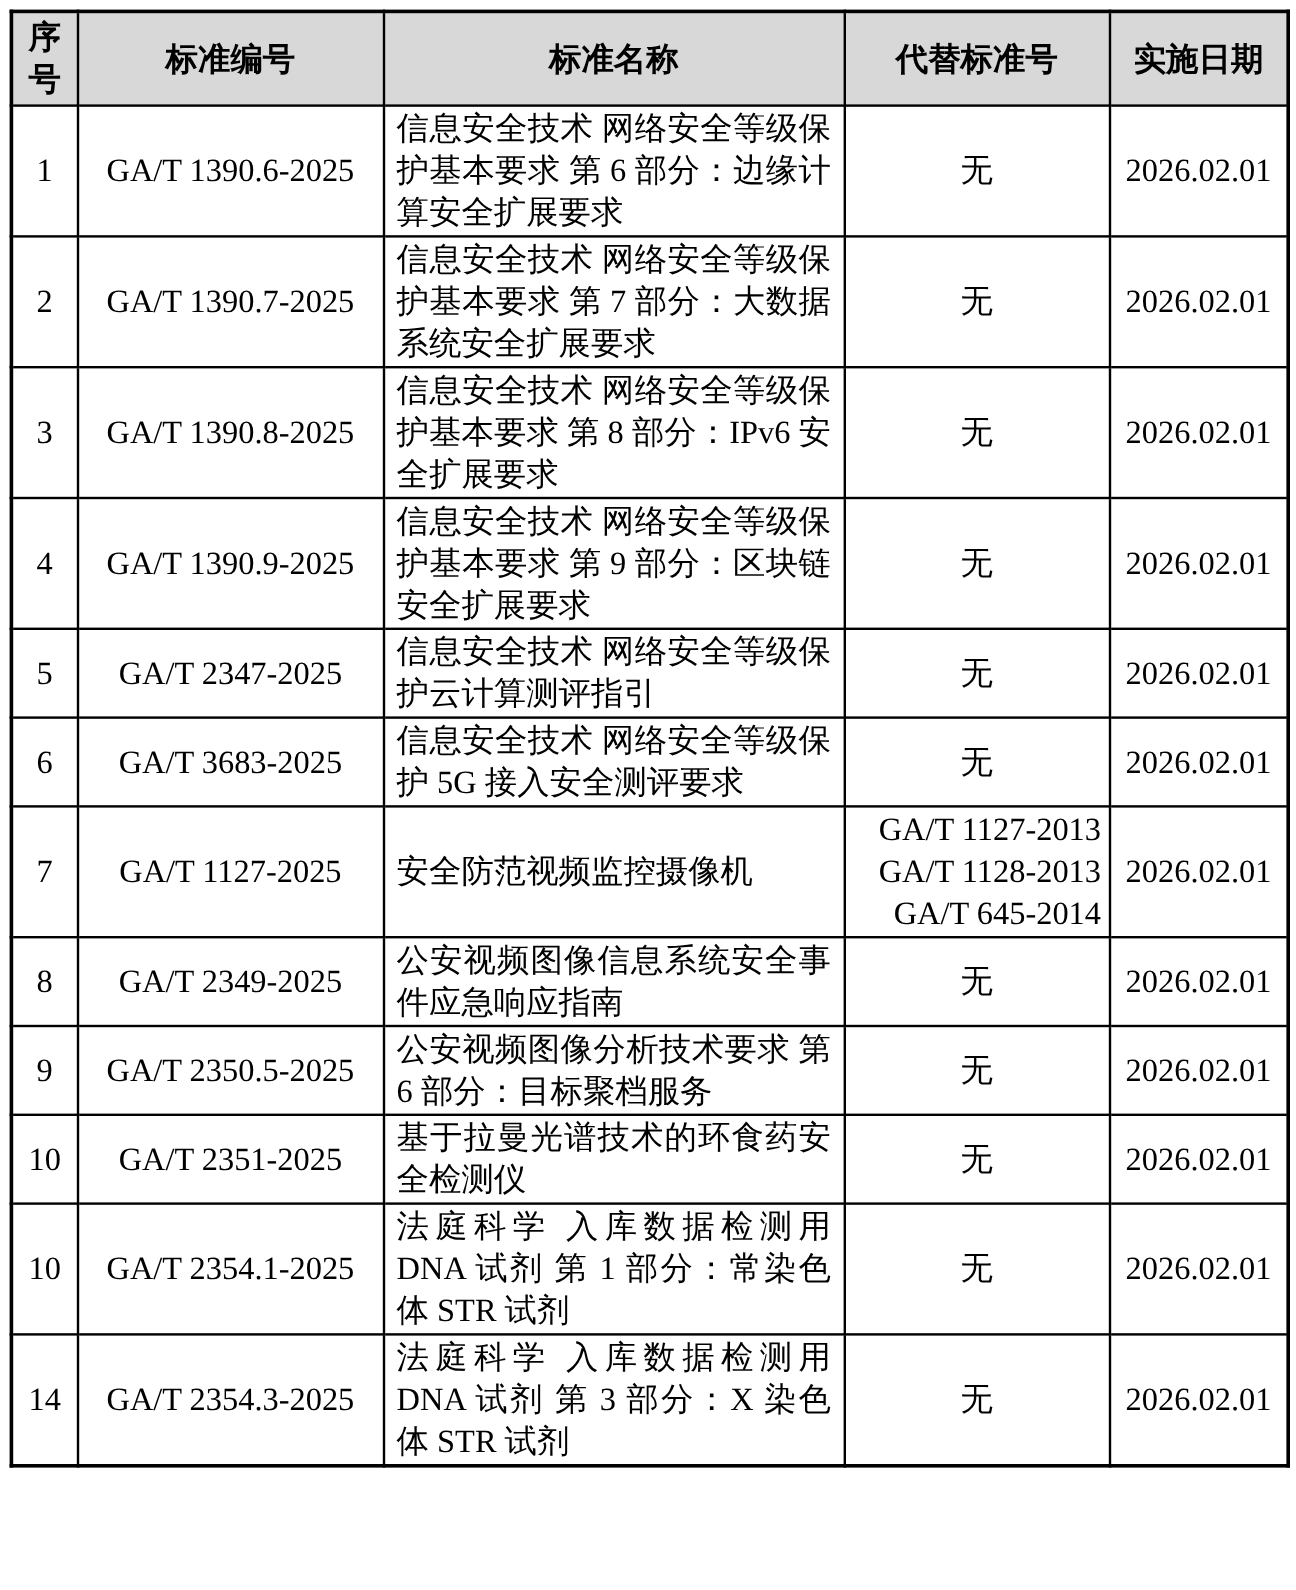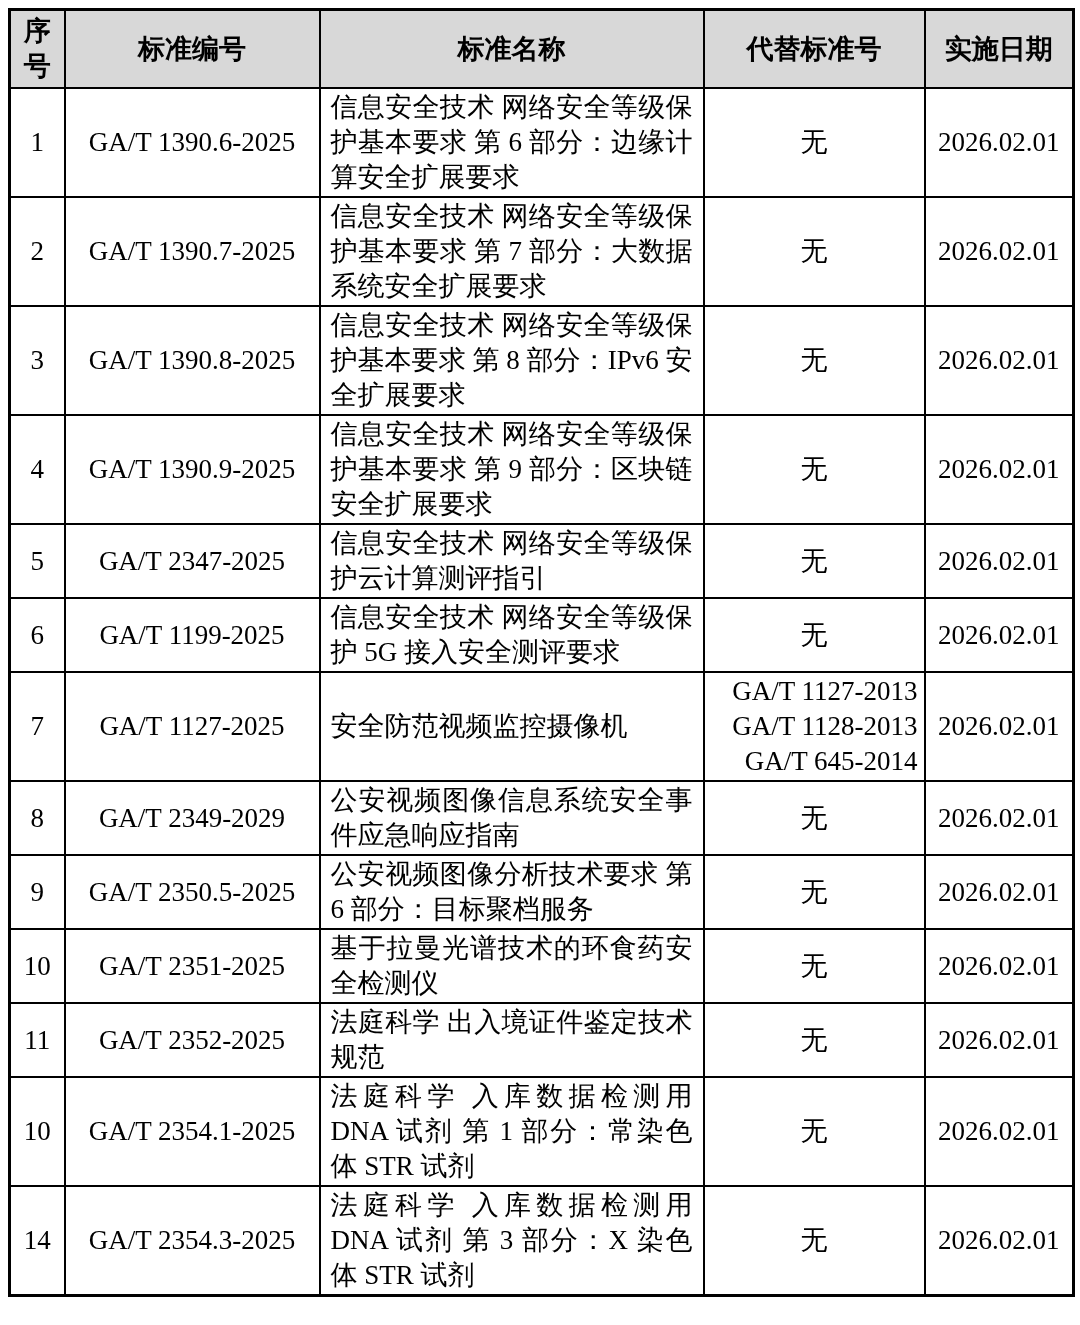--- a/index.html
+++ b/index.html
@@ -123,39 +123,39 @@
   <tr>
     <td class="cell-no">5</td>
     <td class="cell-code">GA/T 2347-2025</td>
     <td class="cell-name">信息安全技术 网络安全等级保护云计算测评指引</td>
     <td class="cell-replaced">无</td>
     <td class="cell-date">2026.02.01</td>
   </tr>
 
   <tr>
     <td class="cell-no">6</td>
-    <td class="cell-code">GA/T 1199-2025</td>
+    <td class="cell-code">GA/T 3683-2025</td>
     <td class="cell-name">信息安全技术 网络安全等级保护 5G 接入安全测评要求</td>
     <td class="cell-replaced">无</td>
     <td class="cell-date">2026.02.01</td>
   </tr>
 
   <tr>
     <td class="cell-no">7</td>
     <td class="cell-code">GA/T 1127-2025</td>
     <td class="cell-name">安全防范视频监控摄像机</td>
     <td class="cell-replaced multiline">GA/T 1127-2013
 GA/T 1128-2013
 GA/T 645-2014</td>
     <td class="cell-date">2026.02.01</td>
   </tr>
 
   <tr>
     <td class="cell-no">8</td>
-    <td class="cell-code">GA/T 2349-2029</td>
+    <td class="cell-code">GA/T 2349-2025</td>
     <td class="cell-name">公安视频图像信息系统安全事件应急响应指南</td>
     <td class="cell-replaced">无</td>
     <td class="cell-date">2026.02.01</td>
   </tr>
 
   <tr>
     <td class="cell-no">9</td>
     <td class="cell-code">GA/T 2350.5-2025</td>
     <td class="cell-name">公安视频图像分析技术要求 第 6 部分：目标聚档服务</td>
     <td class="cell-replaced">无</td>
@@ -163,27 +163,20 @@
   </tr>
 
   <tr>
     <td class="cell-no">10</td>
     <td class="cell-code">GA/T 2351-2025</td>
     <td class="cell-name">基于拉曼光谱技术的环食药安全检测仪</td>
     <td class="cell-replaced">无</td>
     <td class="cell-date">2026.02.01</td>
   </tr>
 
-  <tr>
-    <td class="cell-no">11</td>
-    <td class="cell-code">GA/T 2352-2025</td>
-    <td class="cell-name">法庭科学 出入境证件鉴定技术规范</td>
-    <td class="cell-replaced">无</td>
-    <td class="cell-date">2026.02.01</td>
-  </tr>
 
 
   <tr>
     <td class="cell-no">10</td>
     <td class="cell-code">GA/T 2354.1-2025</td>
     <td class="cell-name">法庭科学 入库数据检测用 DNA 试剂 第 1 部分：常染色体 STR 试剂</td>
     <td class="cell-replaced">无</td>
     <td class="cell-date">2026.02.01</td>
   </tr>
 

